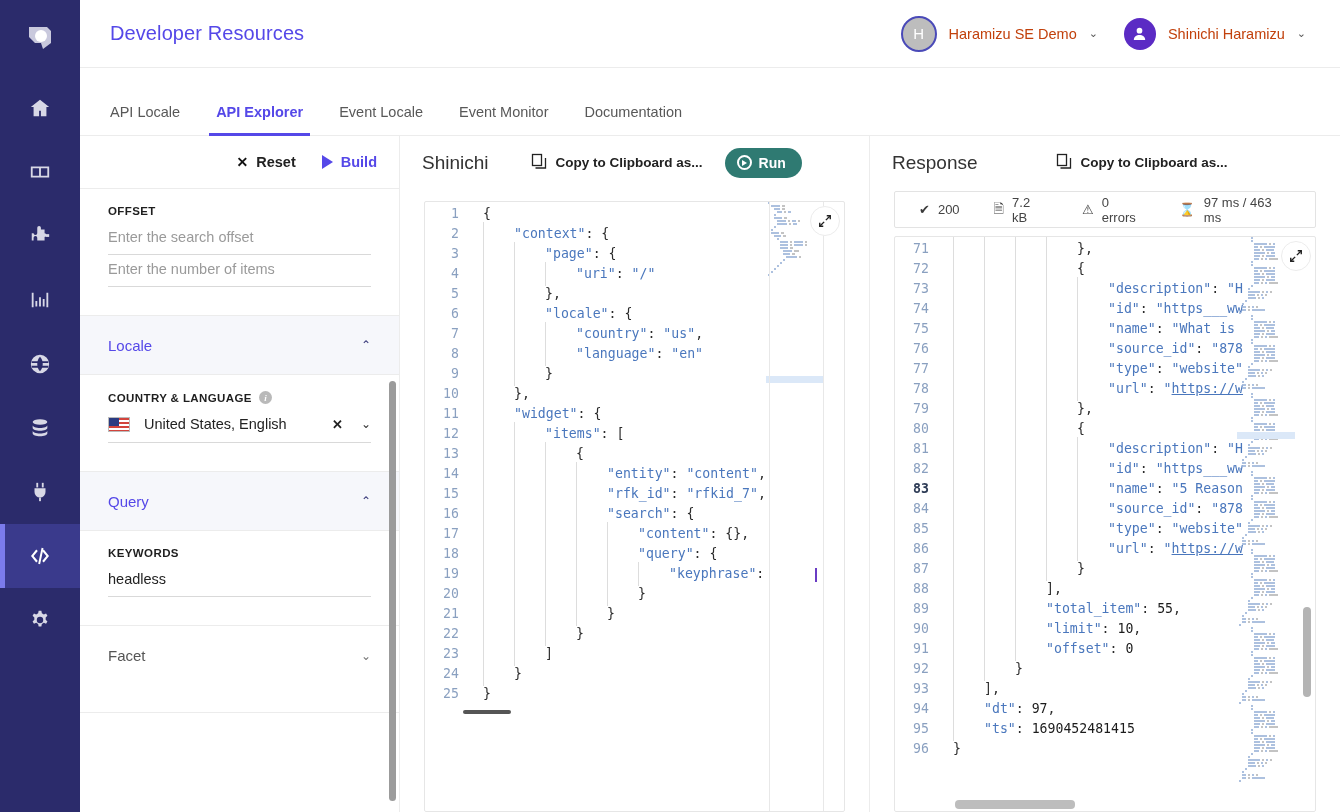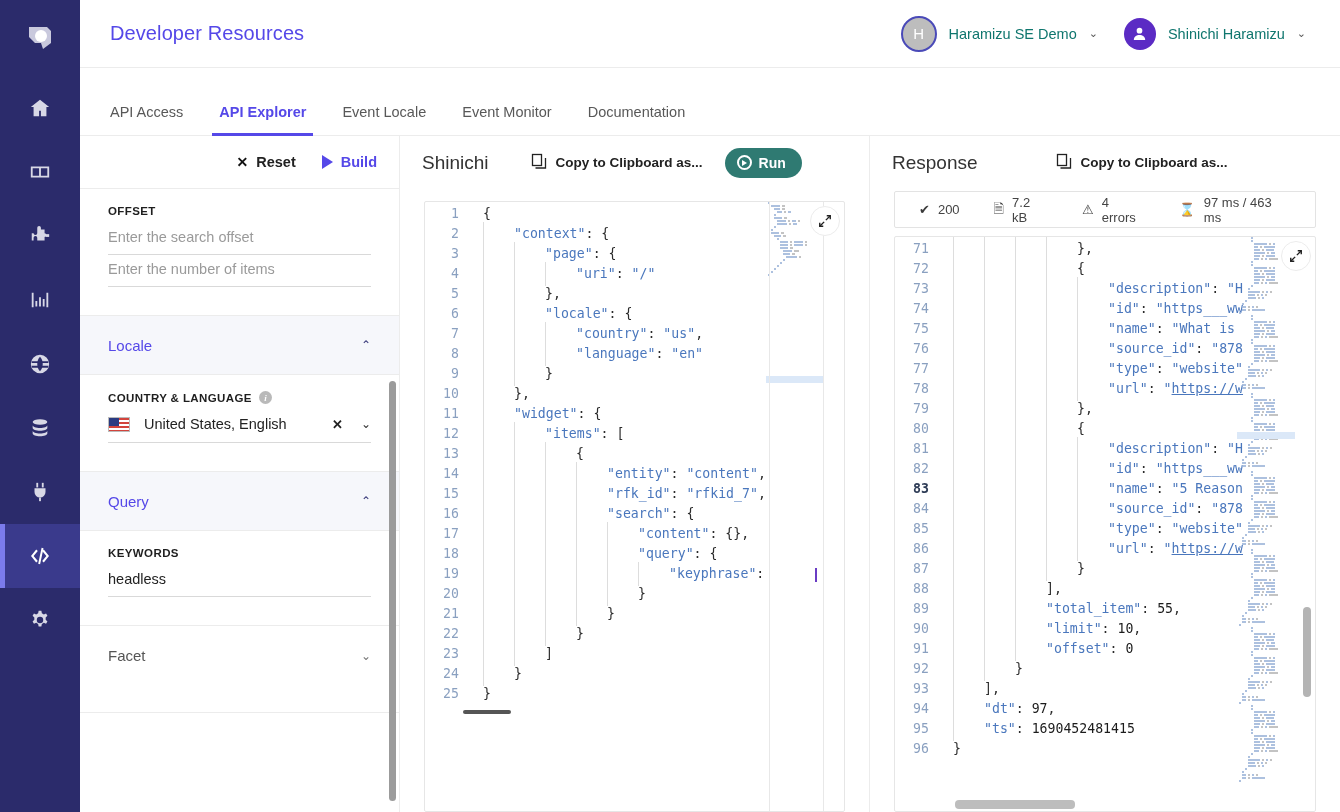--- a/index.html
+++ b/index.html
@@ -55,21 +55,21 @@
     width: 36px; height: 36px; border-radius: 50%;
     border: 2px solid #4a4ab8; background: #bdbdbd;
     display: flex; align-items: center; justify-content: center;
     color: #fff; font-size: 15px;
   }
   .avatar-solid {
     width: 32px; height: 32px; border-radius: 50%;
     background: #5b2bc4;
     display: flex; align-items: center; justify-content: center;
   }
-  .tb-label { font-size: 14.5px; color: #0f766e; }
+  .tb-label { font-size: 14.5px; color: #c2410c; }
   .chev { font-size: 11px; color: #555; }
 
   
   .tabs {
     height: 68px; flex: 0 0 68px;
     display: flex; align-items: flex-end; gap: 0;
     padding: 0 30px;
     border-bottom: 1px solid #ececec;
     background: #fff;
   }
@@ -399,21 +399,21 @@
               <path d="M4 21 c0-4.4 3.6-7 8-7 s8 2.6 8 7 Z"></path>
             </svg>
           </div>
           <span class="tb-label">Shinichi Haramizu</span>
           <span class="chev">⌄</span>
         </div>
       </div>
     </header>
 
     <nav class="tabs">
-      <div class="tab">API Access</div>
+      <div class="tab">API Locale</div>
       <div class="tab active">API Explorer</div>
       <div class="tab">Event Locale</div>
       <div class="tab">Event Monitor</div>
       <div class="tab">Documentation</div>
     </nav>
 
     <div class="content">
 
       <section class="formpanel">
         <div class="formpanel-head">
@@ -635,21 +635,21 @@
           <div class="stat">
             <span class="stat-ico">✔</span>
             <span>200</span>
           </div>
           <div class="stat">
             <span class="stat-ico">🗎</span>
             <span>7.2 kB</span>
           </div>
           <div class="stat">
             <span class="stat-ico">⚠</span>
-            <span>4 errors</span>
+            <span>0 errors</span>
           </div>
           <div class="stat">
             <span class="stat-ico">⌛</span>
             <span>97 ms / 463 ms</span>
           </div>
         </div>
 
         <div class="editor-wrap">
           <div class="code" id="res-code"><div class="cline"><div class="gut">71</div><div class="ctext"><span class="ind" style="left: 14px;"></span><span class="ind" style="left: 45px;"></span><span class="ind" style="left: 76px;"></span><span class="ind" style="left: 107px;"></span><span style="padding-left: 124px;"><span class="p">},</span></span></div></div><div class="cline"><div class="gut">72</div><div class="ctext"><span class="ind" style="left: 14px;"></span><span class="ind" style="left: 45px;"></span><span class="ind" style="left: 76px;"></span><span class="ind" style="left: 107px;"></span><span style="padding-left: 124px;"><span class="p">{</span></span></div></div><div class="cline"><div class="gut">73</div><div class="ctext"><span class="ind" style="left: 14px;"></span><span class="ind" style="left: 45px;"></span><span class="ind" style="left: 76px;"></span><span class="ind" style="left: 107px;"></span><span class="ind" style="left: 138px;"></span><span style="padding-left: 155px;"><span class="k">"description"</span><span class="p">: </span><span class="s">"H</span></span></div></div><div class="cline"><div class="gut">74</div><div class="ctext"><span class="ind" style="left: 14px;"></span><span class="ind" style="left: 45px;"></span><span class="ind" style="left: 76px;"></span><span class="ind" style="left: 107px;"></span><span class="ind" style="left: 138px;"></span><span style="padding-left: 155px;"><span class="k">"id"</span><span class="p">: </span><span class="s">"https___ww</span></span></div></div><div class="cline"><div class="gut">75</div><div class="ctext"><span class="ind" style="left: 14px;"></span><span class="ind" style="left: 45px;"></span><span class="ind" style="left: 76px;"></span><span class="ind" style="left: 107px;"></span><span class="ind" style="left: 138px;"></span><span style="padding-left: 155px;"><span class="k">"name"</span><span class="p">: </span><span class="s">"What is</span></span></div></div><div class="cline"><div class="gut">76</div><div class="ctext"><span class="ind" style="left: 14px;"></span><span class="ind" style="left: 45px;"></span><span class="ind" style="left: 76px;"></span><span class="ind" style="left: 107px;"></span><span class="ind" style="left: 138px;"></span><span style="padding-left: 155px;"><span class="k">"source_id"</span><span class="p">: </span><span class="s">"878</span></span></div></div><div class="cline"><div class="gut">77</div><div class="ctext"><span class="ind" style="left: 14px;"></span><span class="ind" style="left: 45px;"></span><span class="ind" style="left: 76px;"></span><span class="ind" style="left: 107px;"></span><span class="ind" style="left: 138px;"></span><span style="padding-left: 155px;"><span class="k">"type"</span><span class="p">: </span><span class="s">"website"</span></span></div></div><div class="cline"><div class="gut">78</div><div class="ctext"><span class="ind" style="left: 14px;"></span><span class="ind" style="left: 45px;"></span><span class="ind" style="left: 76px;"></span><span class="ind" style="left: 107px;"></span><span class="ind" style="left: 138px;"></span><span style="padding-left: 155px;"><span class="k">"url"</span><span class="p">: </span><span class="s">"</span><span class="u">https://w</span></span></div></div><div class="cline"><div class="gut">79</div><div class="ctext"><span class="ind" style="left: 14px;"></span><span class="ind" style="left: 45px;"></span><span class="ind" style="left: 76px;"></span><span class="ind" style="left: 107px;"></span><span style="padding-left: 124px;"><span class="p">},</span></span></div></div><div class="cline"><div class="gut">80</div><div class="ctext"><span class="ind" style="left: 14px;"></span><span class="ind" style="left: 45px;"></span><span class="ind" style="left: 76px;"></span><span class="ind" style="left: 107px;"></span><span style="padding-left: 124px;"><span class="p">{</span></span></div></div><div class="cline"><div class="gut">81</div><div class="ctext"><span class="ind" style="left: 14px;"></span><span class="ind" style="left: 45px;"></span><span class="ind" style="left: 76px;"></span><span class="ind" style="left: 107px;"></span><span class="ind" style="left: 138px;"></span><span style="padding-left: 155px;"><span class="k">"description"</span><span class="p">: </span><span class="s">"H</span></span></div></div><div class="cline"><div class="gut">82</div><div class="ctext"><span class="ind" style="left: 14px;"></span><span class="ind" style="left: 45px;"></span><span class="ind" style="left: 76px;"></span><span class="ind" style="left: 107px;"></span><span class="ind" style="left: 138px;"></span><span style="padding-left: 155px;"><span class="k">"id"</span><span class="p">: </span><span class="s">"https___ww</span></span></div></div><div class="cline"><div class="gut bold">83</div><div class="ctext"><span class="ind" style="left: 14px;"></span><span class="ind" style="left: 45px;"></span><span class="ind" style="left: 76px;"></span><span class="ind" style="left: 107px;"></span><span class="ind" style="left: 138px;"></span><span style="padding-left: 155px;"><span class="k">"name"</span><span class="p">: </span><span class="s">"5 Reason</span></span></div></div><div class="cline"><div class="gut">84</div><div class="ctext"><span class="ind" style="left: 14px;"></span><span class="ind" style="left: 45px;"></span><span class="ind" style="left: 76px;"></span><span class="ind" style="left: 107px;"></span><span class="ind" style="left: 138px;"></span><span style="padding-left: 155px;"><span class="k">"source_id"</span><span class="p">: </span><span class="s">"878</span></span></div></div><div class="cline"><div class="gut">85</div><div class="ctext"><span class="ind" style="left: 14px;"></span><span class="ind" style="left: 45px;"></span><span class="ind" style="left: 76px;"></span><span class="ind" style="left: 107px;"></span><span class="ind" style="left: 138px;"></span><span style="padding-left: 155px;"><span class="k">"type"</span><span class="p">: </span><span class="s">"website"</span></span></div></div><div class="cline"><div class="gut">86</div><div class="ctext"><span class="ind" style="left: 14px;"></span><span class="ind" style="left: 45px;"></span><span class="ind" style="left: 76px;"></span><span class="ind" style="left: 107px;"></span><span class="ind" style="left: 138px;"></span><span style="padding-left: 155px;"><span class="k">"url"</span><span class="p">: </span><span class="s">"</span><span class="u">https://w</span></span></div></div><div class="cline"><div class="gut">87</div><div class="ctext"><span class="ind" style="left: 14px;"></span><span class="ind" style="left: 45px;"></span><span class="ind" style="left: 76px;"></span><span class="ind" style="left: 107px;"></span><span style="padding-left: 124px;"><span class="p">}</span></span></div></div><div class="cline"><div class="gut">88</div><div class="ctext"><span class="ind" style="left: 14px;"></span><span class="ind" style="left: 45px;"></span><span class="ind" style="left: 76px;"></span><span style="padding-left: 93px;"><span class="p">],</span></span></div></div><div class="cline"><div class="gut">89</div><div class="ctext"><span class="ind" style="left: 14px;"></span><span class="ind" style="left: 45px;"></span><span class="ind" style="left: 76px;"></span><span style="padding-left: 93px;"><span class="k">"total_item"</span><span class="p">: </span><span class="n">55</span><span class="p">,</span></span></div></div><div class="cline"><div class="gut">90</div><div class="ctext"><span class="ind" style="left: 14px;"></span><span class="ind" style="left: 45px;"></span><span class="ind" style="left: 76px;"></span><span style="padding-left: 93px;"><span class="k">"limit"</span><span class="p">: </span><span class="n">10</span><span class="p">,</span></span></div></div><div class="cline"><div class="gut">91</div><div class="ctext"><span class="ind" style="left: 14px;"></span><span class="ind" style="left: 45px;"></span><span class="ind" style="left: 76px;"></span><span style="padding-left: 93px;"><span class="k">"offset"</span><span class="p">: </span><span class="n">0</span></span></div></div><div class="cline"><div class="gut">92</div><div class="ctext"><span class="ind" style="left: 14px;"></span><span class="ind" style="left: 45px;"></span><span style="padding-left: 62px;"><span class="p">}</span></span></div></div><div class="cline"><div class="gut">93</div><div class="ctext"><span class="ind" style="left: 14px;"></span><span style="padding-left: 31px;"><span class="p">],</span></span></div></div><div class="cline"><div class="gut">94</div><div class="ctext"><span class="ind" style="left: 14px;"></span><span style="padding-left: 31px;"><span class="k">"dt"</span><span class="p">: </span><span class="n">97</span><span class="p">,</span></span></div></div><div class="cline"><div class="gut">95</div><div class="ctext"><span class="ind" style="left: 14px;"></span><span style="padding-left: 31px;"><span class="k">"ts"</span><span class="p">: </span><span class="n">1690452481415</span></span></div></div><div class="cline"><div class="gut">96</div><div class="ctext"><span style="padding-left: 0px;"><span class="p">}</span></span></div></div></div>
           <div class="minimap" id="res-minimap">

